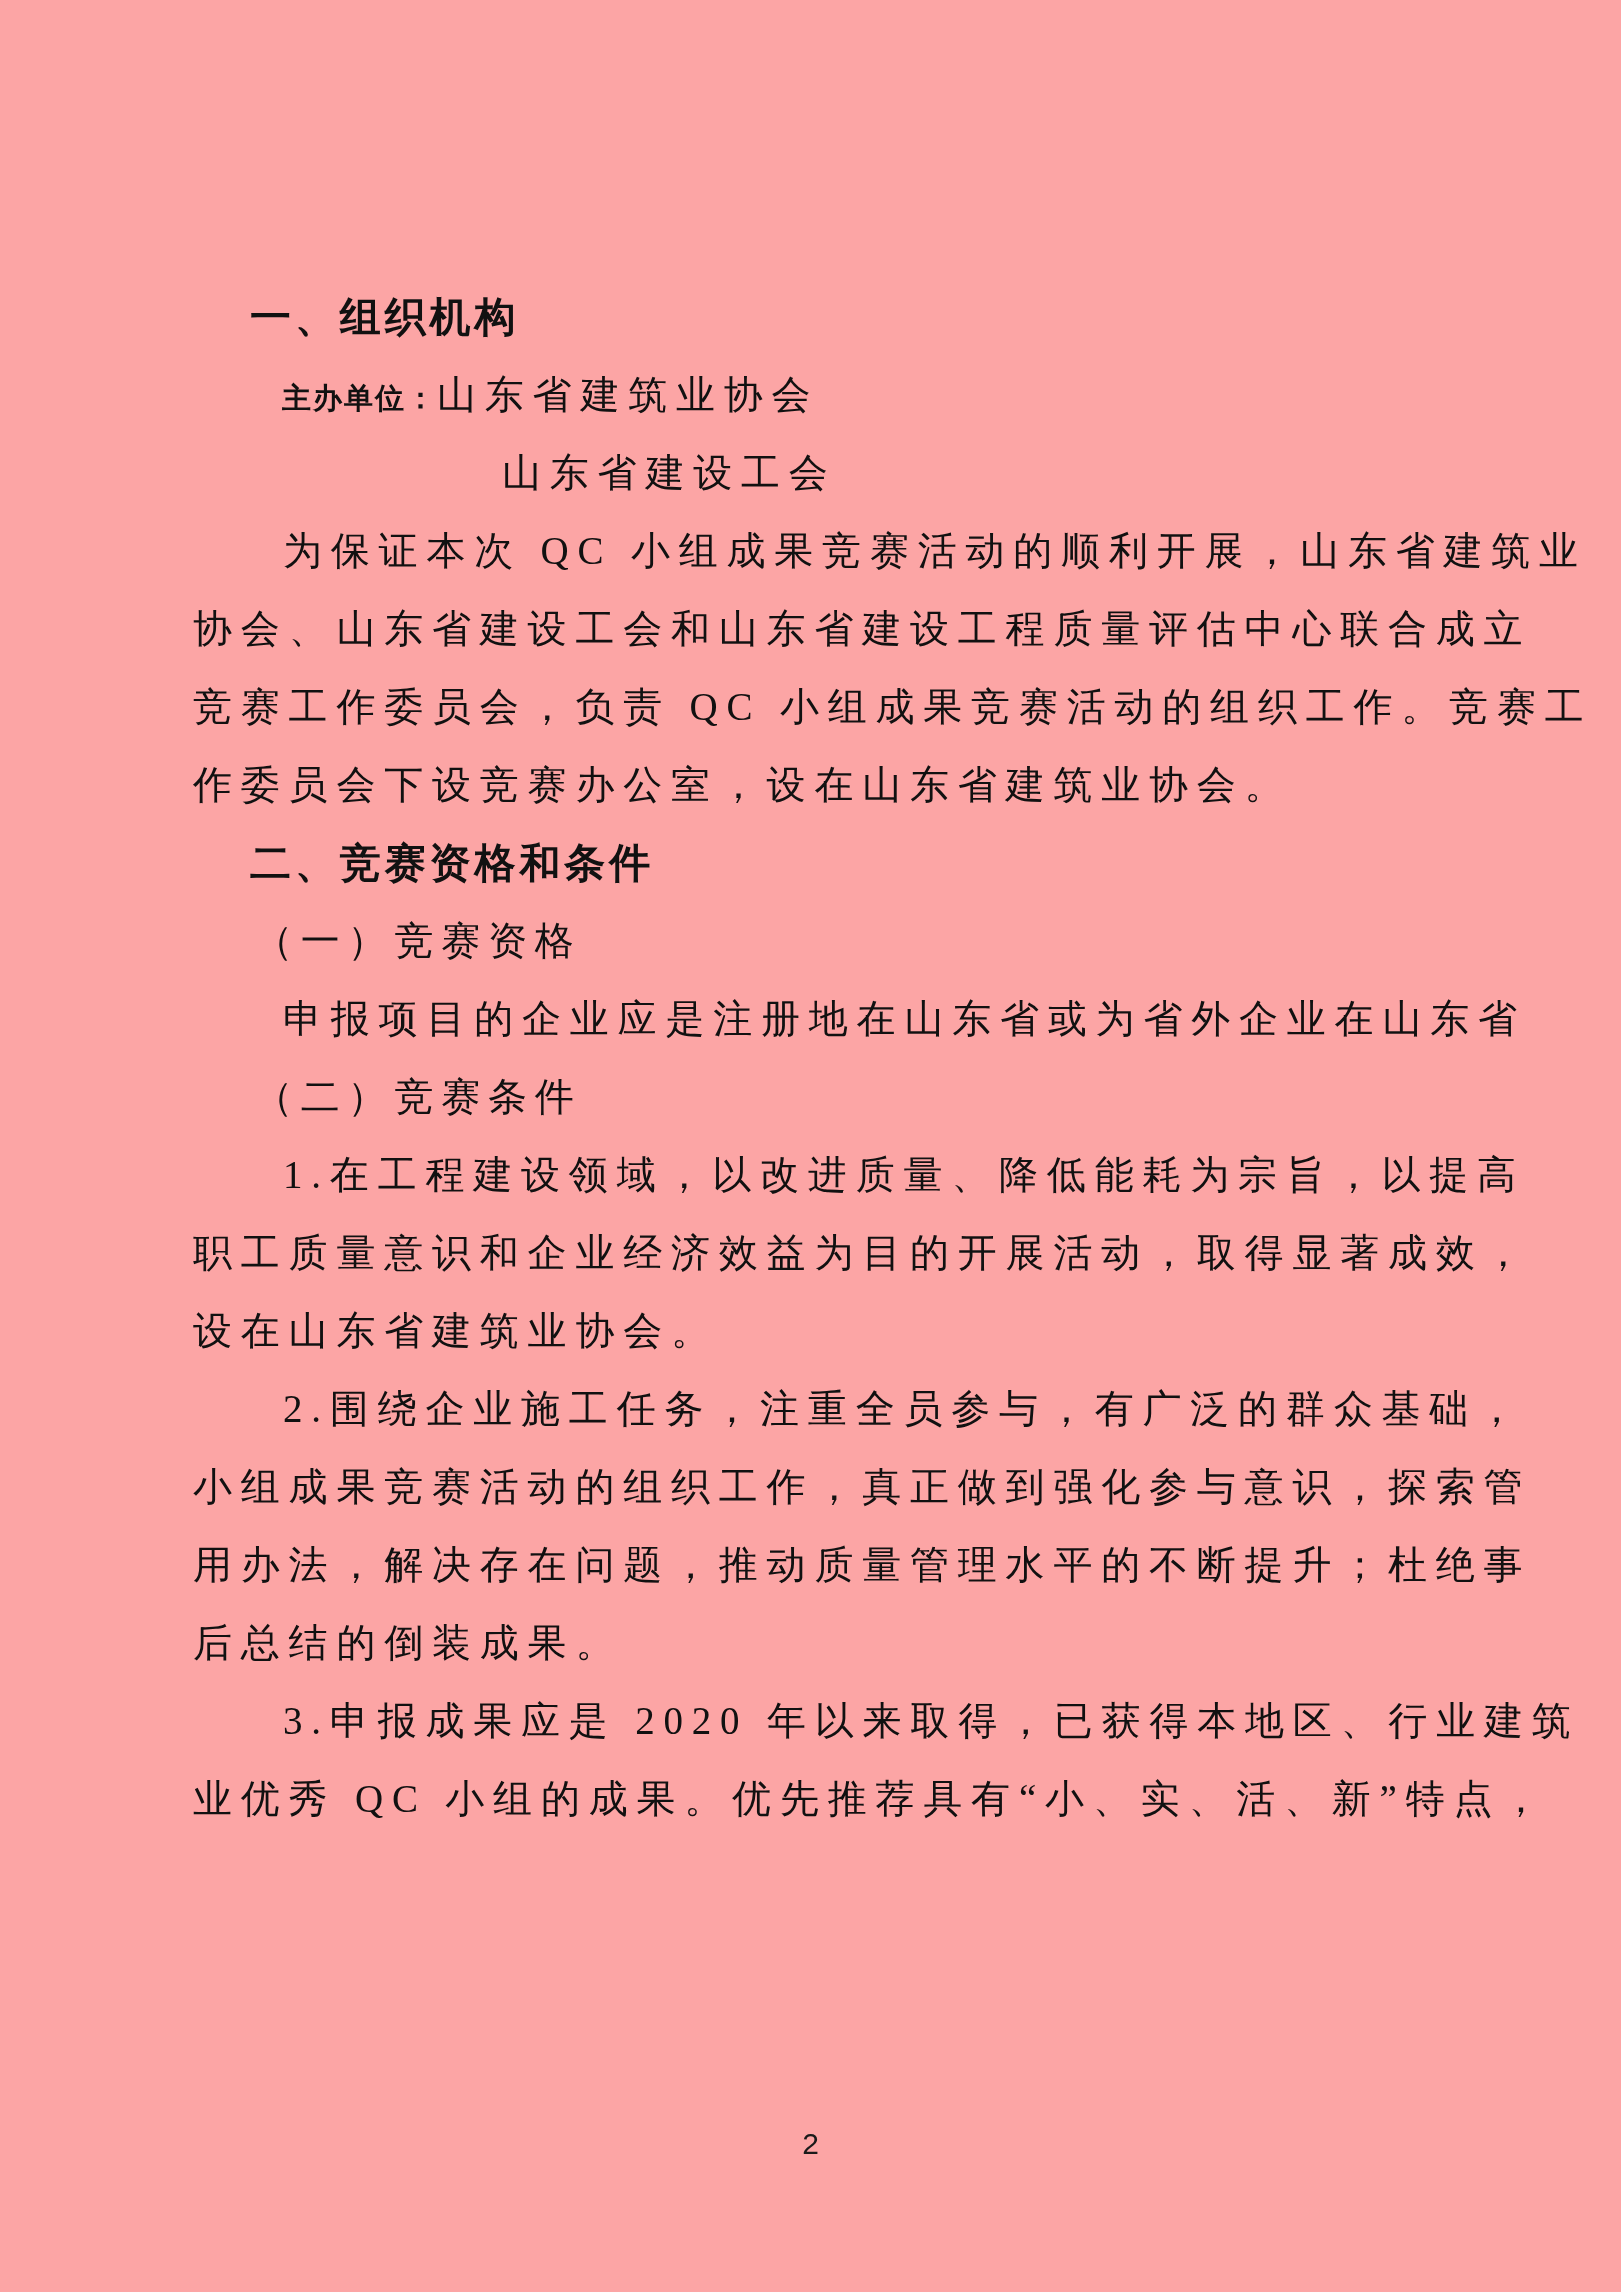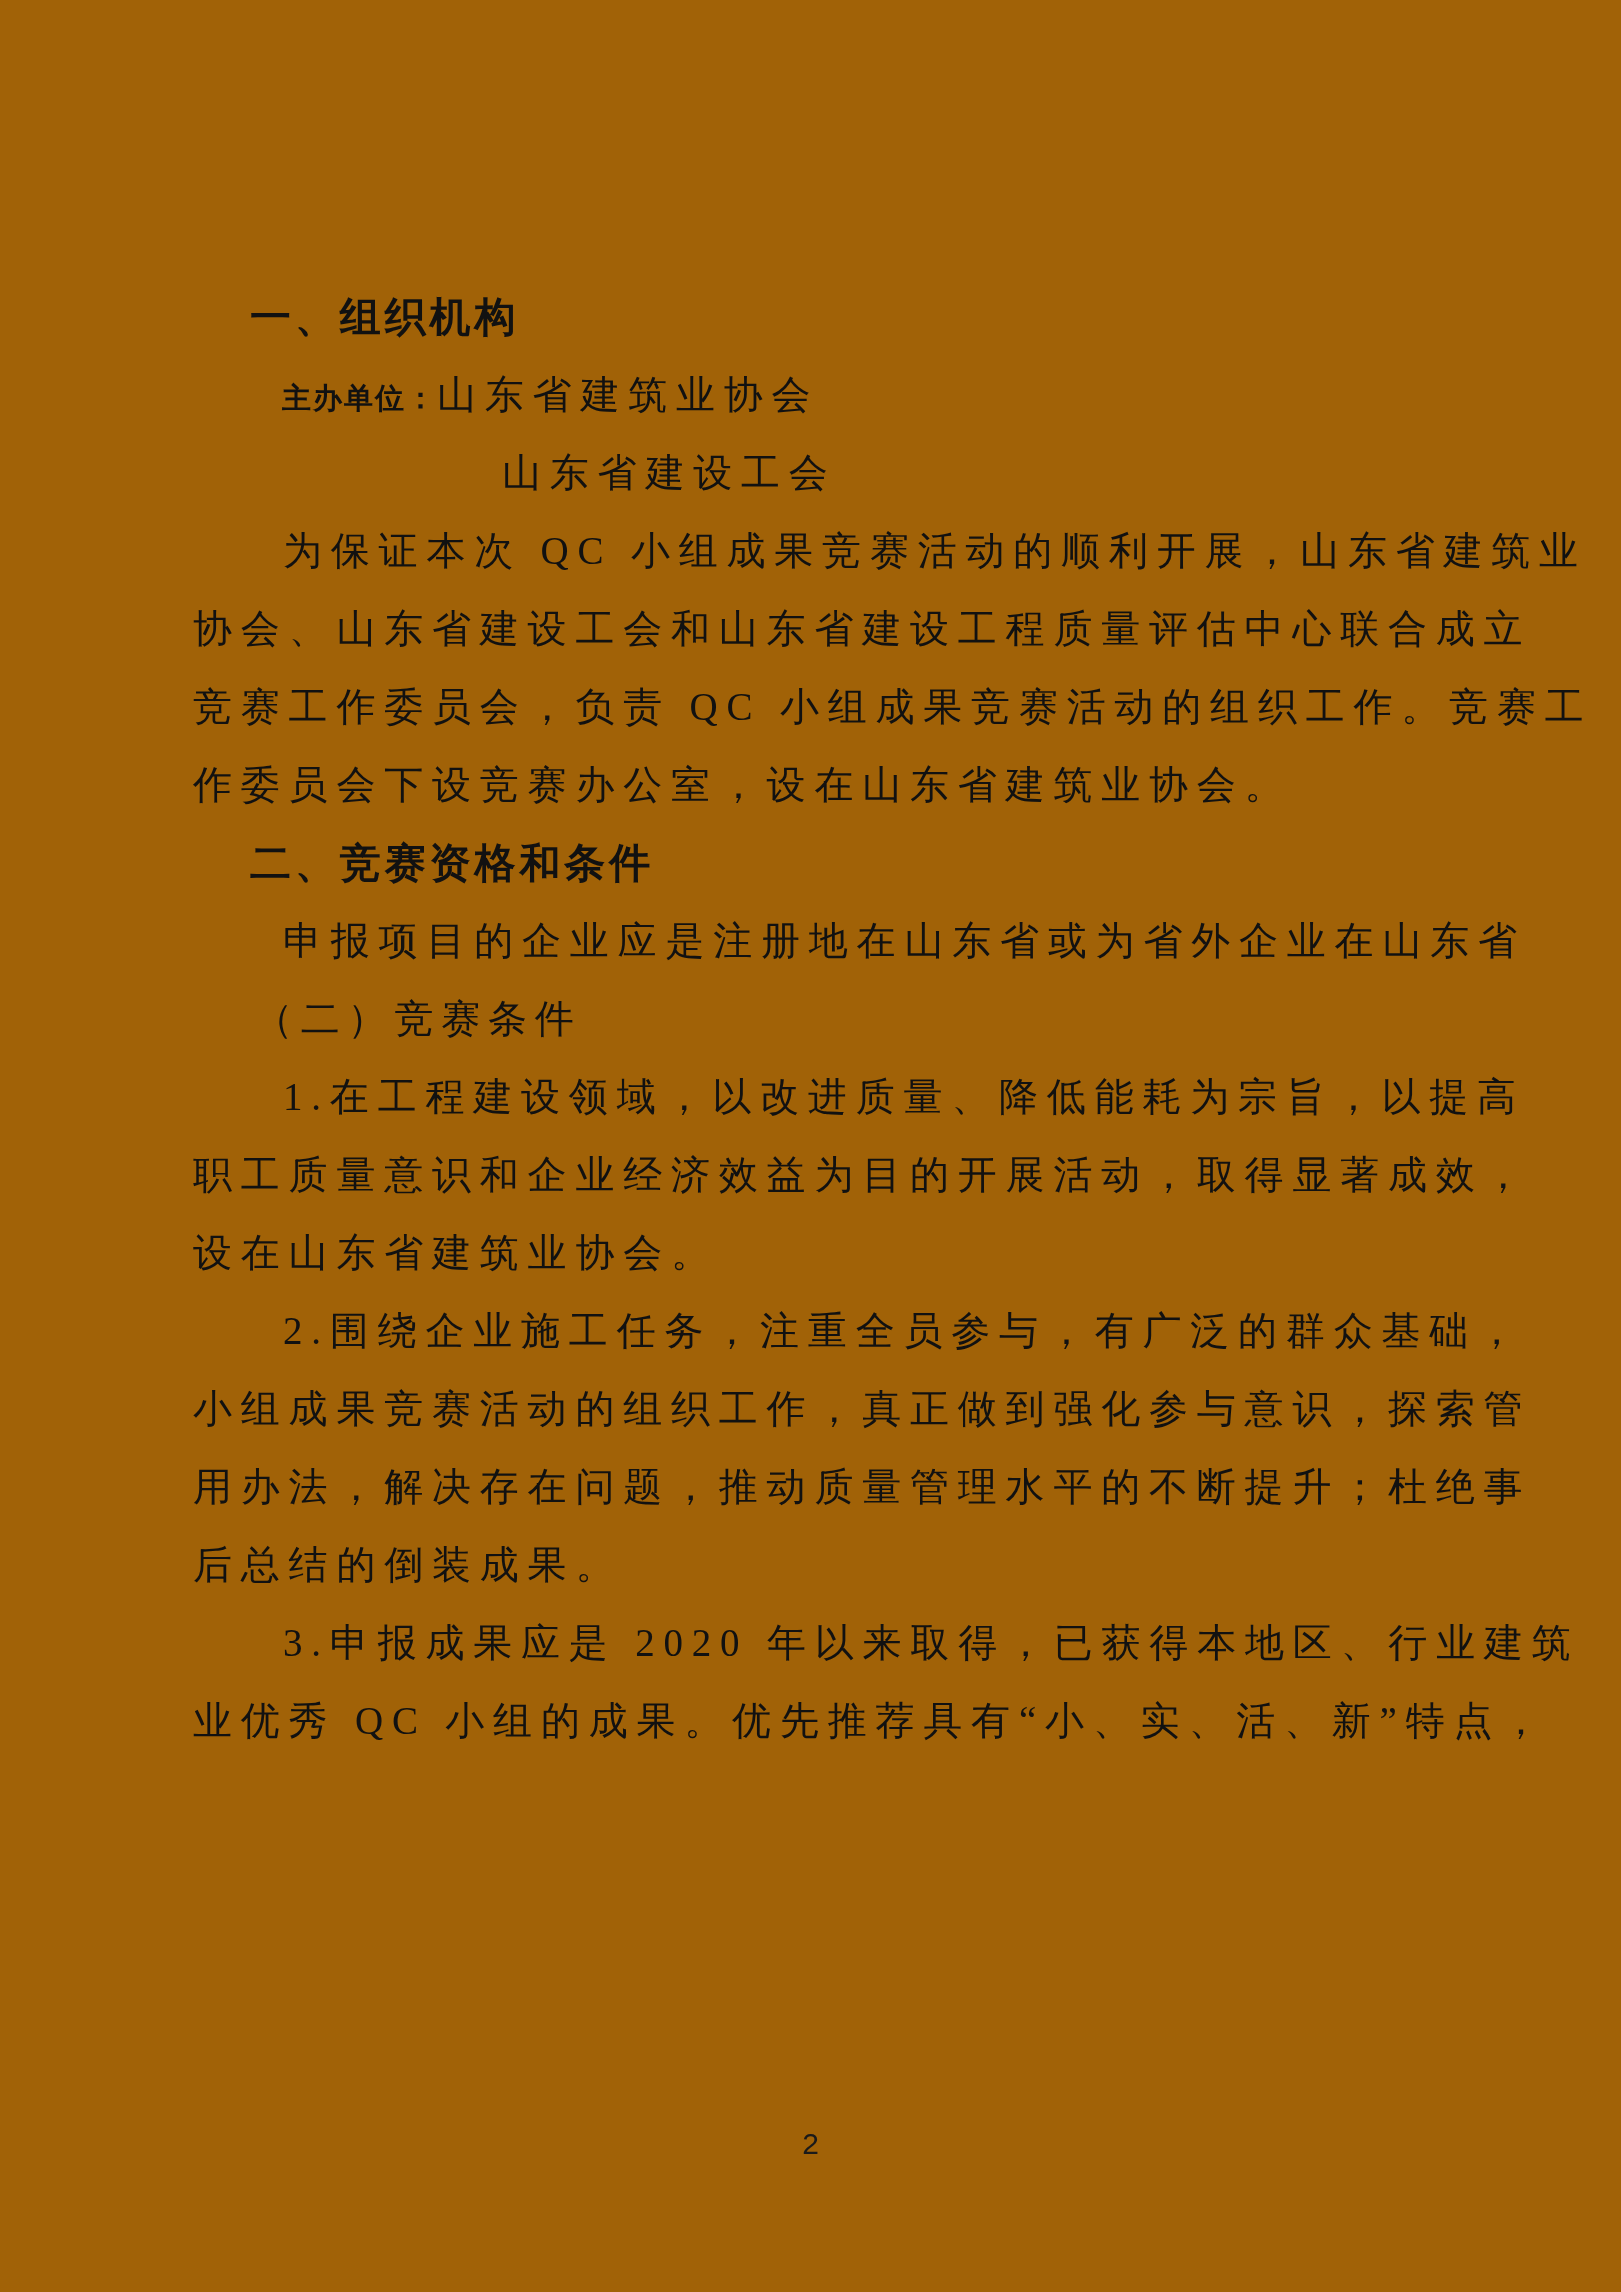--- a/index.html
+++ b/index.html
@@ -4,21 +4,21 @@
 <style>
   html, body {
     margin: 0;
     padding: 0;
     background: #ffffff;
   }
   .page {
     position: relative;
     width: 1621px;
     height: 2293px;
-    background: #a16207;
+    background: #fca5a5;
     color: #111111;
     overflow: hidden;
     font-family: "Liberation Serif", "DejaVu Serif", serif;
   }
   .doc {
     position: absolute;
     left: 193px;
     top: 278px;
     width: 1264px;
   }
@@ -84,20 +84,21 @@
     <div class="line host-line"><span class="host-label">主办单位：</span><span class="org-name">山东省建筑业协会</span></div>
     <div class="line org-line org-name">山东省建设工会</div>
 
     <div class="line indent">为保证本次 QC 小组成果竞赛活动的顺利开展，山东省建筑业</div>
     <div class="line">协会、山东省建设工会和山东省建设工程质量评估中心联合成立</div>
     <div class="line">竞赛工作委员会，负责 QC 小组成果竞赛活动的组织工作。竞赛工</div>
     <div class="line">作委员会下设竞赛办公室，设在山东省建筑业协会。</div>
 
     <div class="line heading">二、竞赛资格和条件</div>
 
+    <div class="line subhead">（一）竞赛资格</div>
 
     <div class="line indent">申报项目的企业应是注册地在山东省或为省外企业在山东省</div>
 
     <div class="line subhead">（二）竞赛条件</div>
 
     <div class="line indent">1.在工程建设领域，以改进质量、降低能耗为宗旨，以提高</div>
     <div class="line">职工质量意识和企业经济效益为目的开展活动，取得显著成效，</div>
     <div class="line">设在山东省建筑业协会。</div>
 
     <div class="line indent">2.围绕企业施工任务，注重全员参与，有广泛的群众基础，</div>

